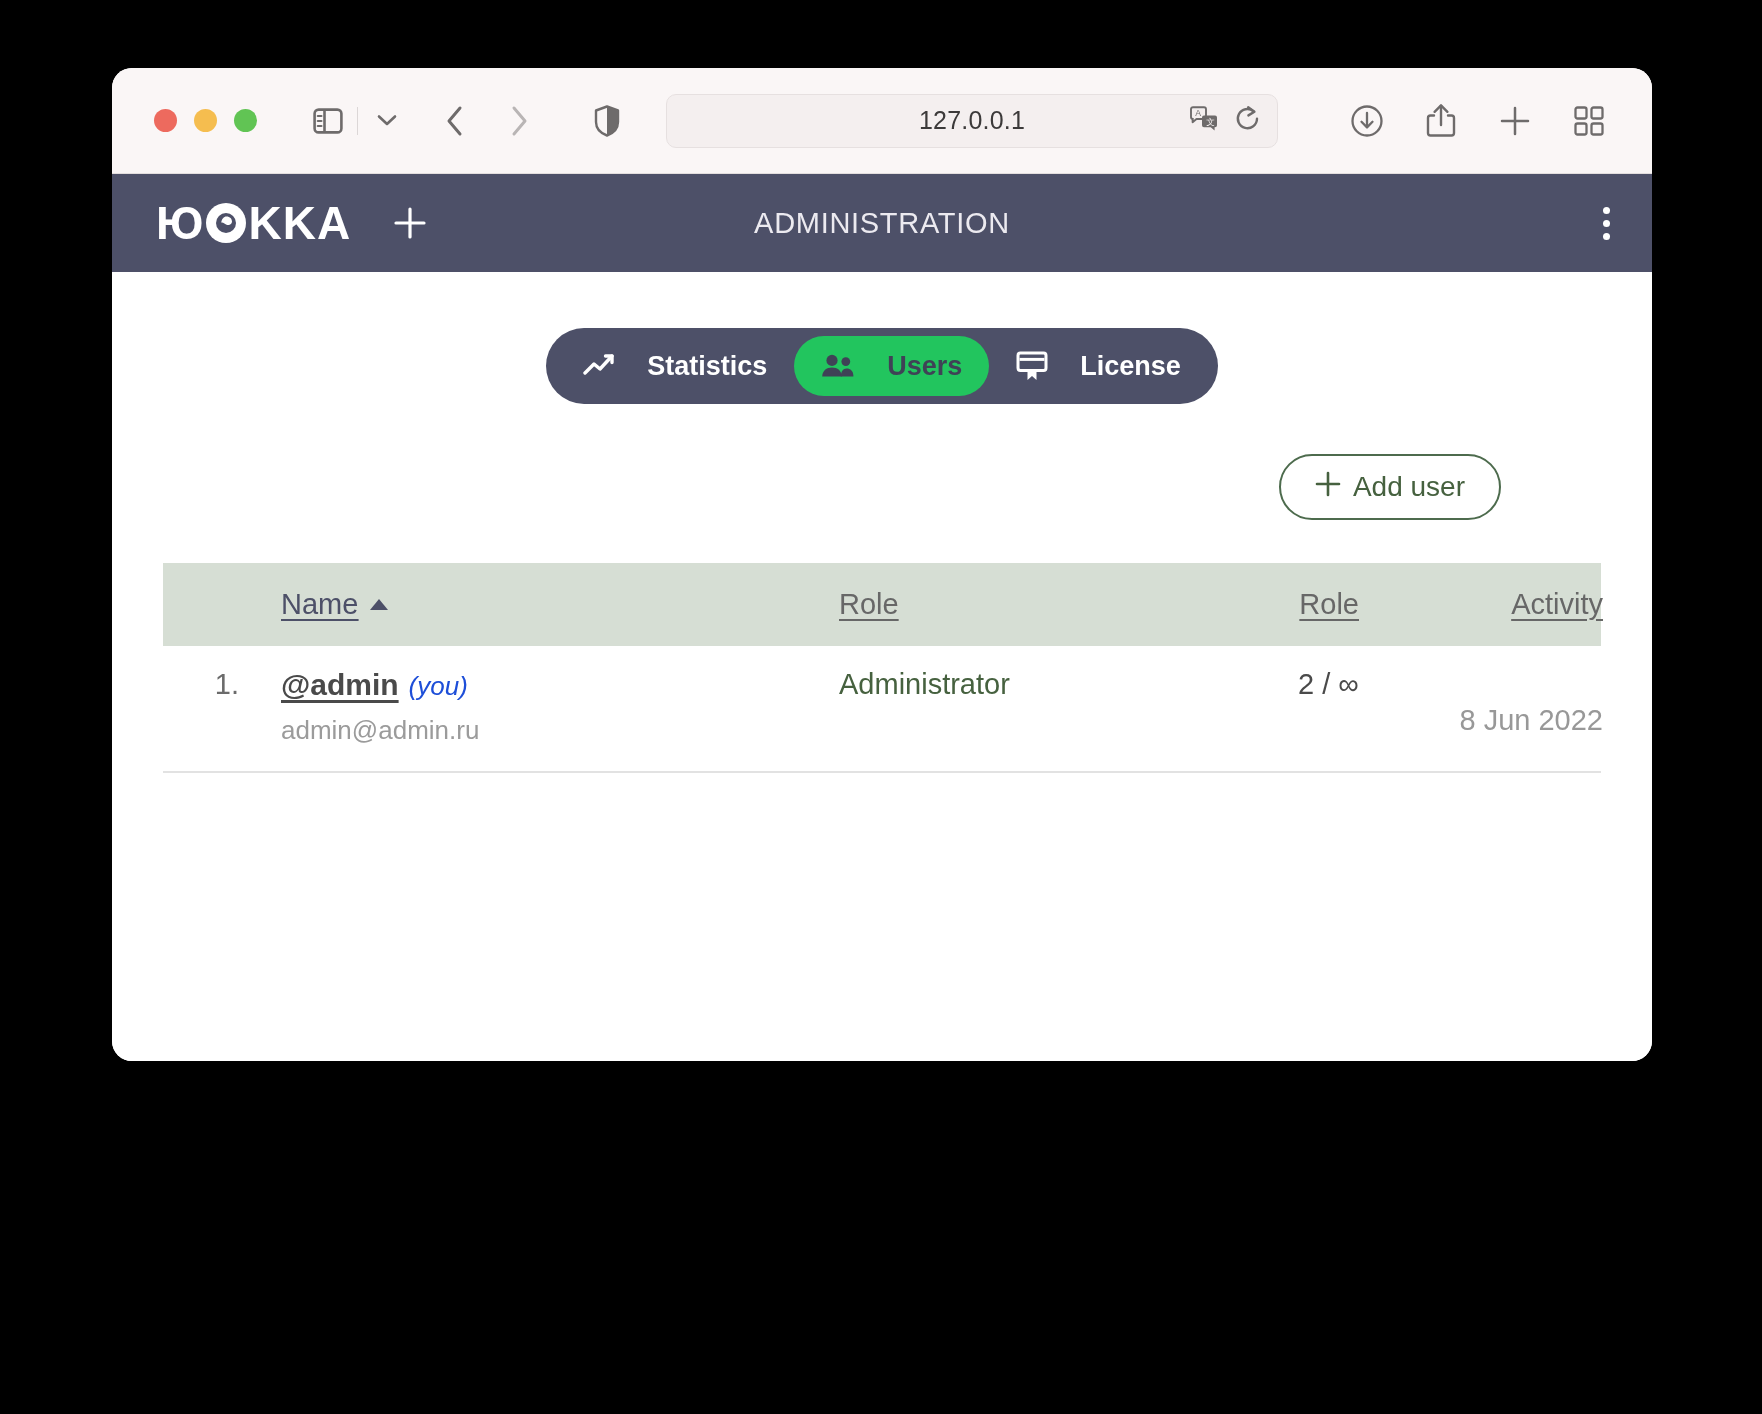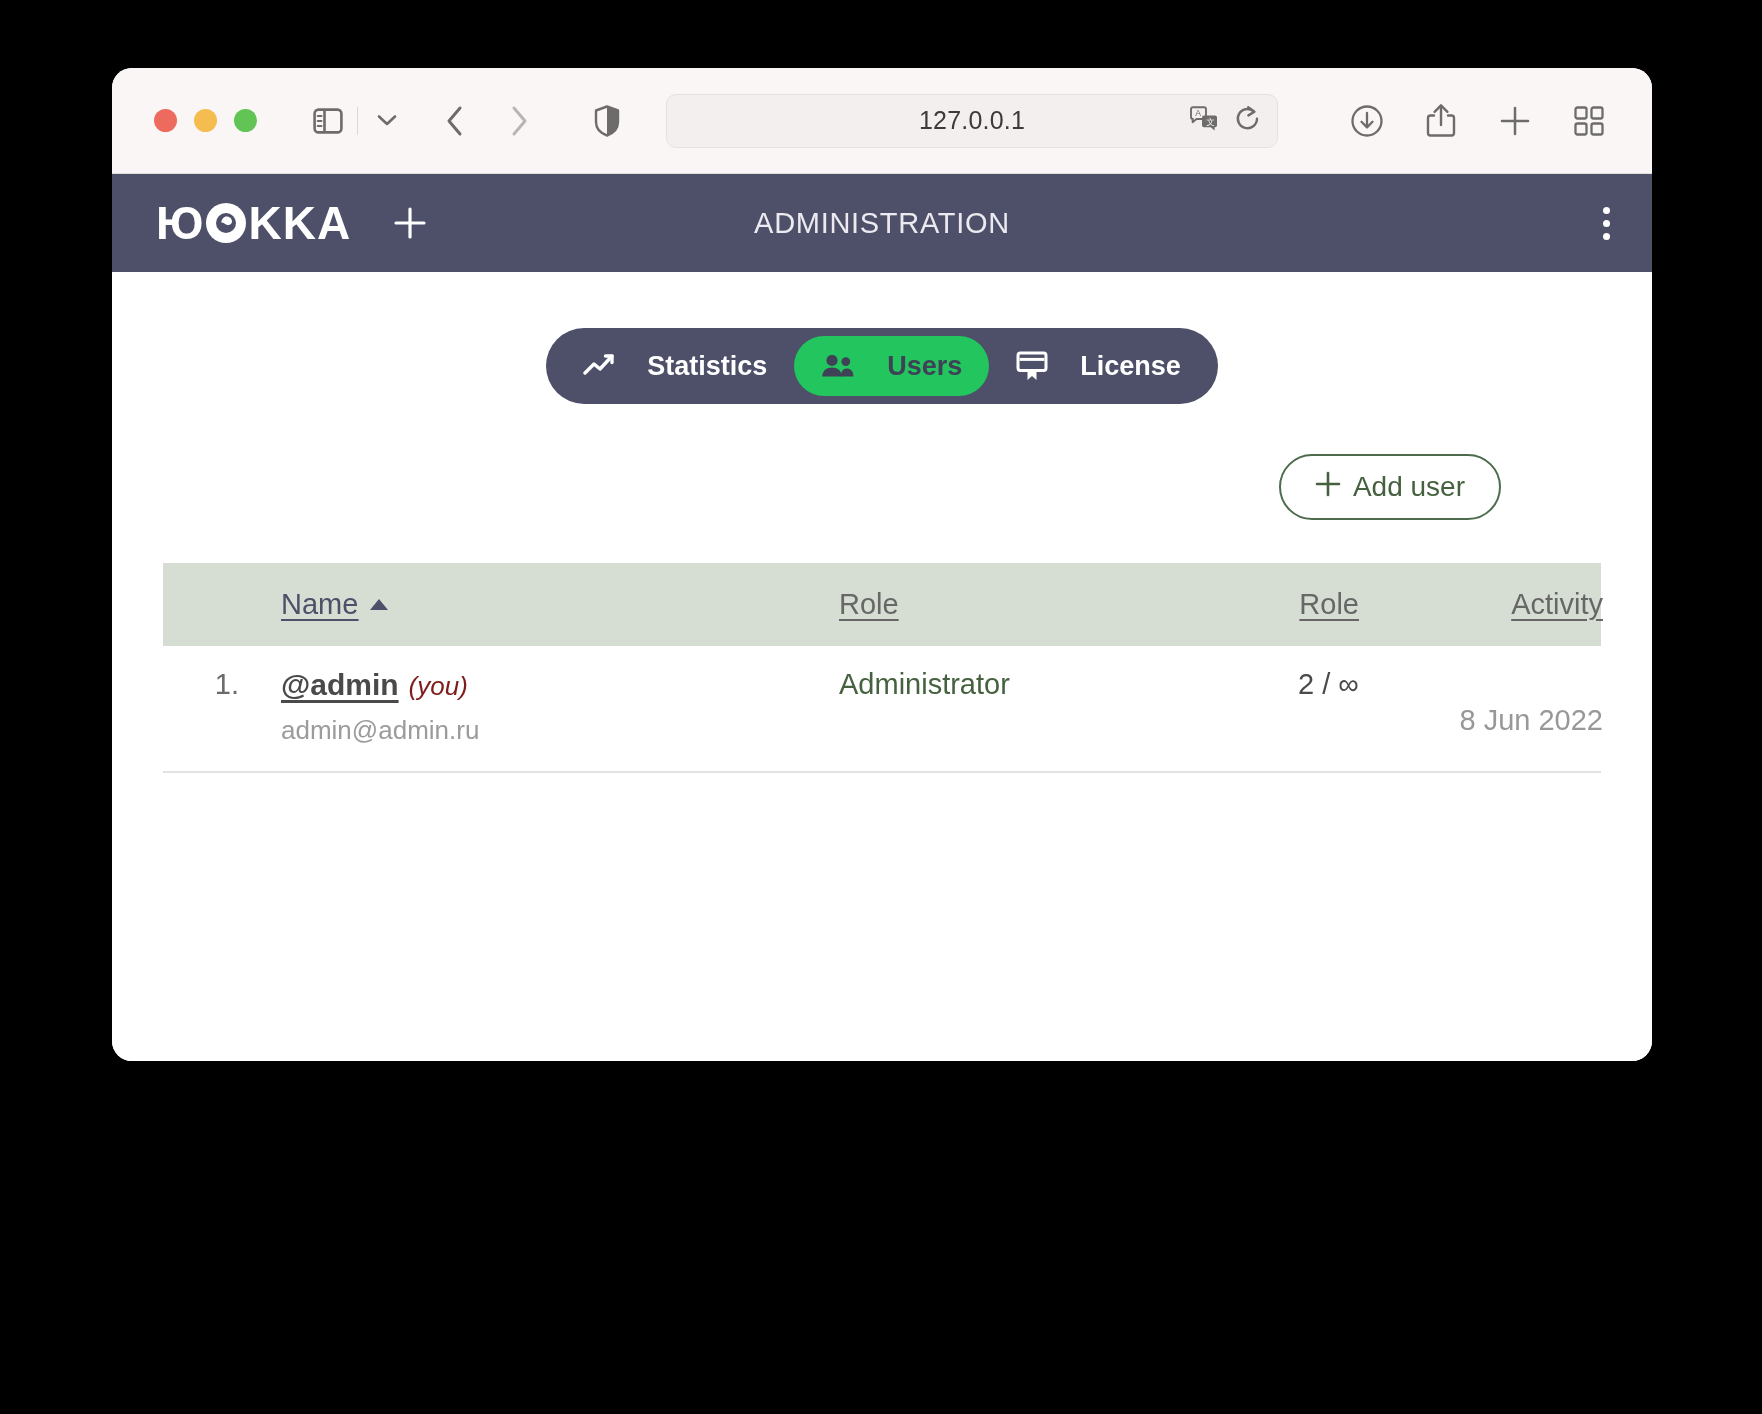--- a/index.html
+++ b/index.html
@@ -276,21 +276,21 @@
   }
   .cell-name .uname {
     font-size: 30px;
     color: #4a4a4a;
     font-weight: 700;
     text-decoration: underline;
     text-underline-offset: 5px;
   }
   .cell-name .you {
     font-size: 26px;
-    color: #7f1d1d;
+    color: #1d4ed8;
     font-style: italic;
     margin-left: 10px;
   }
   .cell-email {
     font-size: 26px;
     color: #9b9b9b;
     margin-top: 13px;
   }
   .cell-role {
     font-size: 29px;

